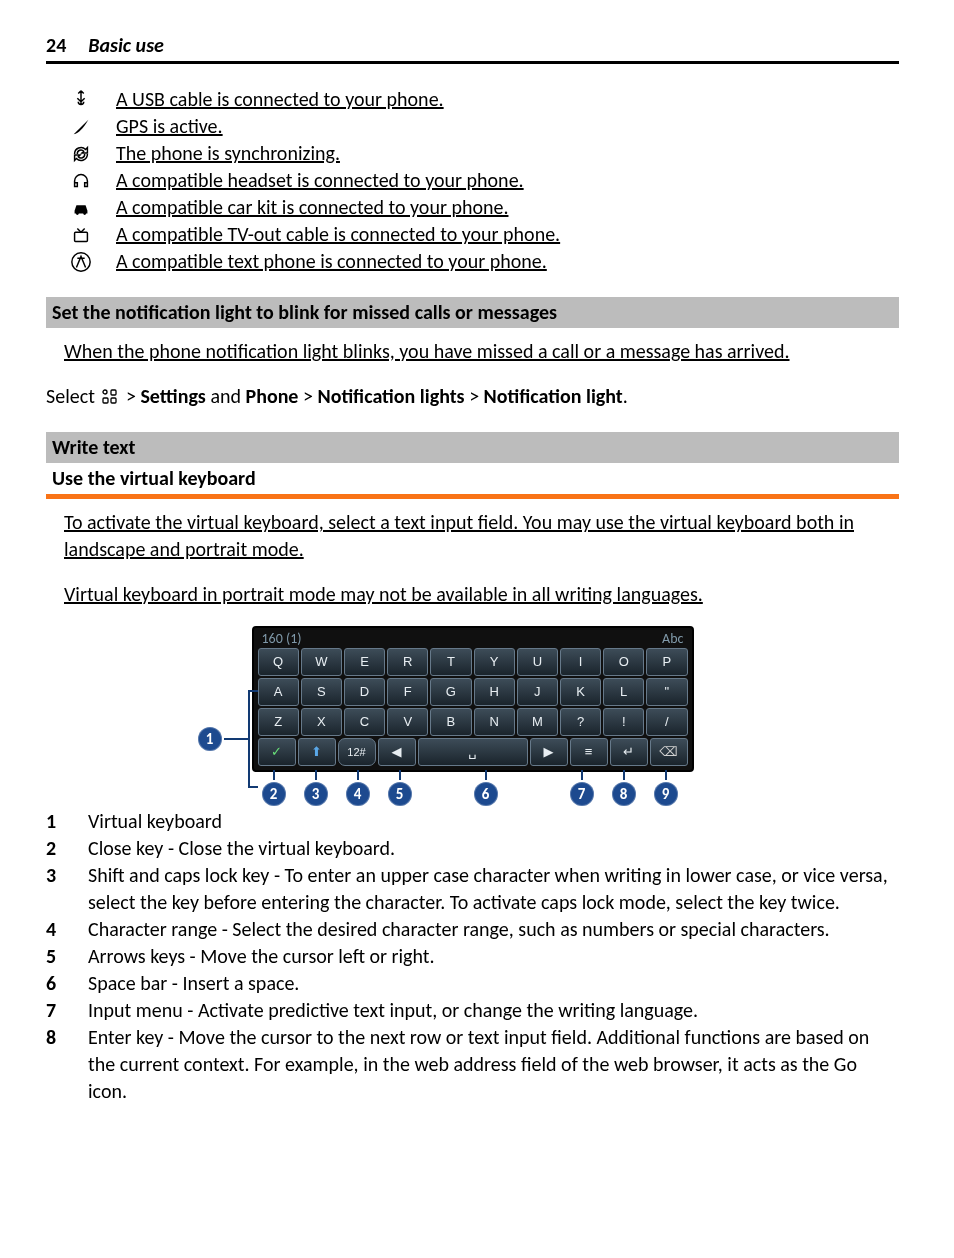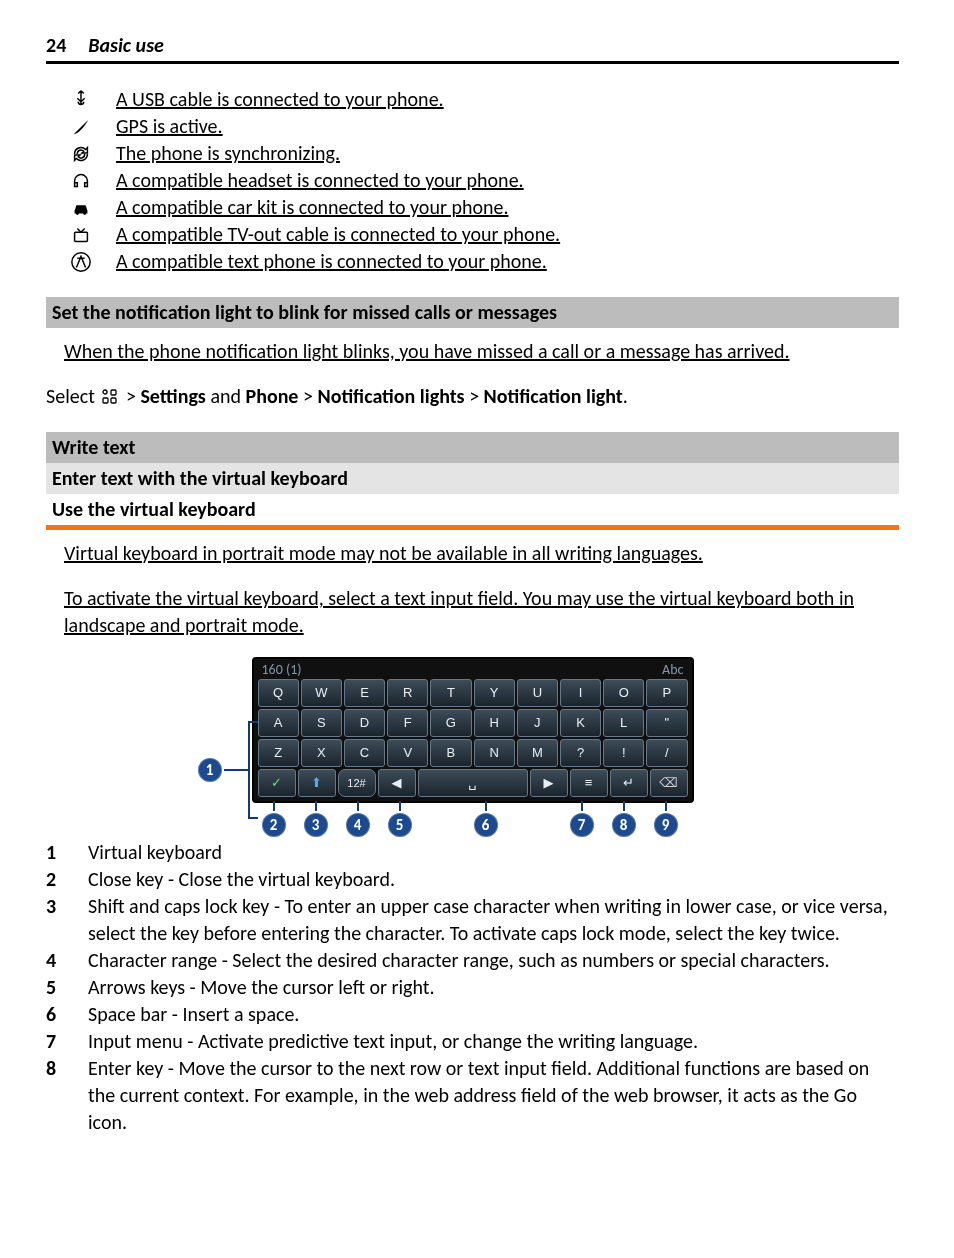--- a/index.html
+++ b/index.html
@@ -219,25 +219,24 @@
     <b>Settings</b>
     <span> and </span>
     <b>Phone</b>
     <span> &gt; </span>
     <b>Notification lights</b>
     <span> &gt; </span>
     <b>Notification light</b><span>.</span>
   </div>
 
   <div class="bar-dark">Write text</div>
-  <div class="bar-light">Enter text with the virtual keyboard</div>
   <div class="sub-heading">Use the virtual keyboard</div>
 
+  <p>To activate the virtual keyboard, select a text input field. You may use the virtual keyboard both in landscape and portrait mode.</p>
   <p>Virtual keyboard in portrait mode may not be available in all writing languages.</p>
-  <p>To activate the virtual keyboard, select a text input field. You may use the virtual keyboard both in landscape and portrait mode.</p>
 
   <div class="kb-wrap">
     <div class="kb-inner">
       <div class="leader-left">
         <span class="circ">1</span>
         <span class="lead-h"></span>
         <span class="left-bracket"></span>
       </div>
 
       <div class="kb-frame">

